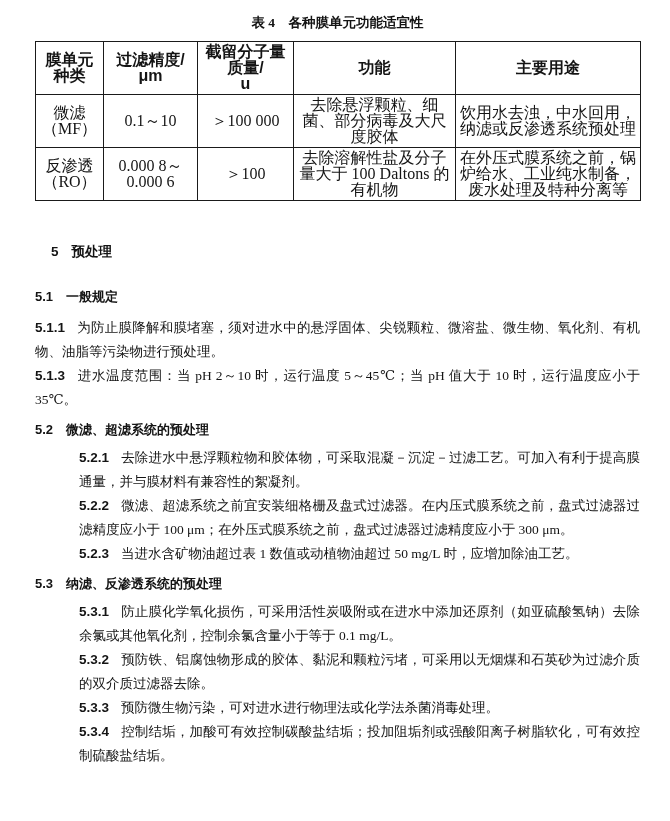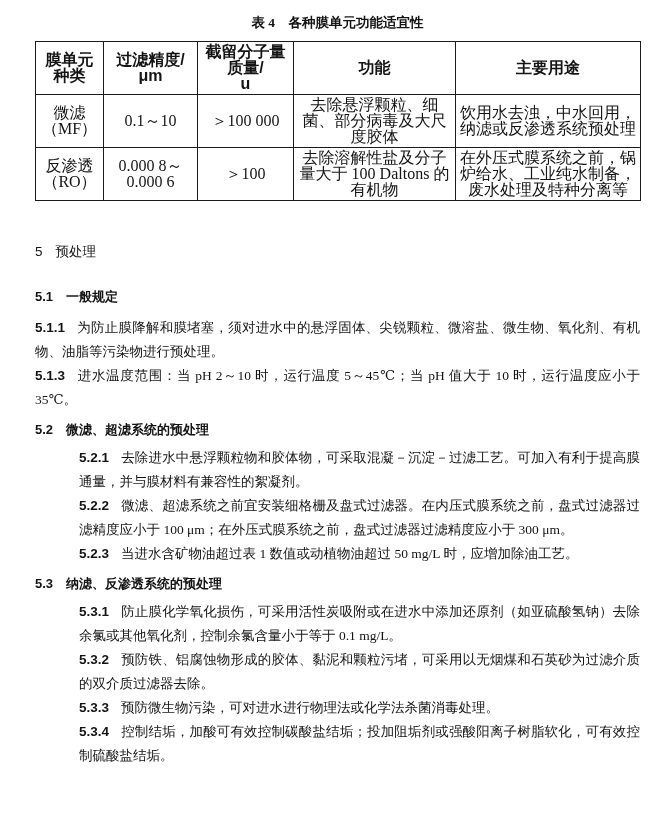--- a/index.html
+++ b/index.html
@@ -41,23 +41,23 @@
     text-align:center;
     height:36px;
   }
   td.c-center { text-align:center; }
   td.c-left { text-align:center; }
   .unit-line { display:block; font-weight:bold; }
 
   
   .chapter {
     font-family:"Liberation Sans","DejaVu Sans",sans-serif;
-    font-weight:normal;
+    font-weight:bold;
     font-size:13.5px;
-    margin:42px 0 0 0;
+    margin:42px 0 0 16px;
   }
   .subhead {
     font-family:"Liberation Sans","DejaVu Sans",sans-serif;
     font-weight:bold;
     font-size:13px;
     margin:9px 0 7px 0;
   }
   .subhead.first { margin-top:27px; }
   .hnum { margin-right:13px; }
 

